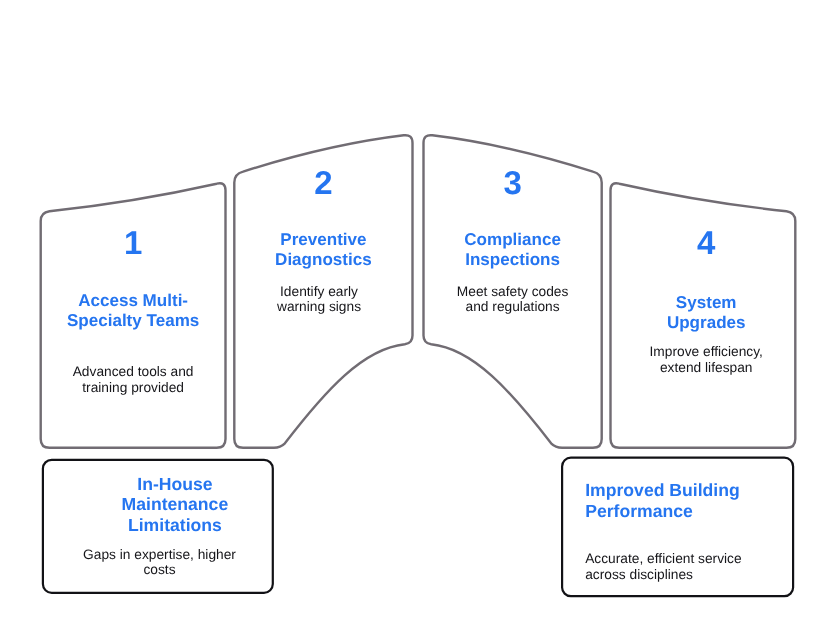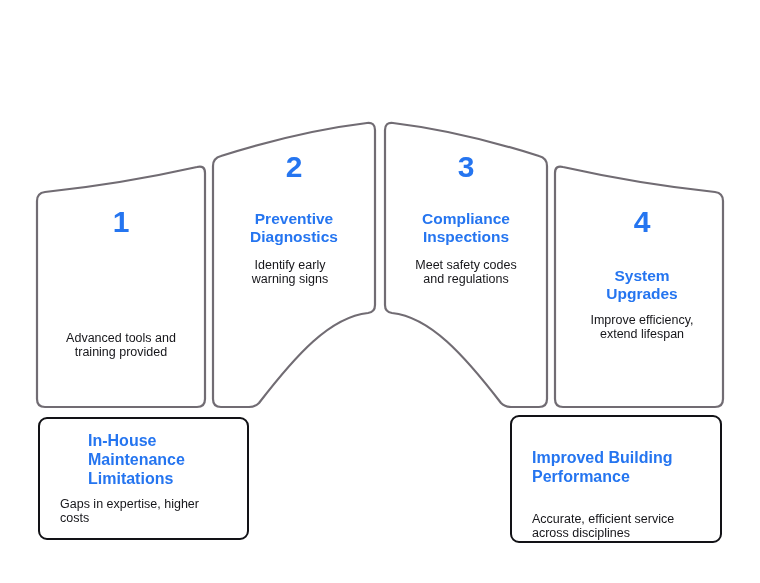--- a/index.html
+++ b/index.html
@@ -17,22 +17,22 @@
   .step-number{font-size:30px;line-height:30px;font-weight:bold;color:var(--accent,#2575f0);text-align:center;}
   .step-title{font-size:15.5px;line-height:18px;font-weight:bold;color:var(--accent,#2575f0);text-align:center;}
   .step-desc{font-size:12.5px;line-height:14px;color:var(--text,#16161a);text-align:center;}
   .center-label{
     left:276px;top:417px;width:220px;text-align:center;
     font-size:26px;line-height:27px;font-weight:bold;color:var(--accent,#2575f0);
   }
   .callout{
     box-sizing:border-box;border:2.4px solid var(--box_border,#121216);border-radius:9px;background:transparent;
   }
-  .callout-left{left:38px;top:417px;width:211px;height:123px;padding:12px 17px 0 0;text-align:left;}
-  .callout-right{left:510px;top:415px;width:212px;height:128px;padding:31px 0 0 20px;text-align:left;}
+  .callout-left{left:38px;top:417px;width:211px;height:123px;padding:12px 17px 0 0;text-align:center;}
+  .callout-right{left:510px;top:415px;width:212px;height:128px;padding:20px 0 0 20px;text-align:left;}
   .callout-title{font-size:16px;line-height:19px;font-weight:bold;color:var(--accent,#2575f0);}
   .callout-left .callout-title{margin-left:auto;width:142px;}
   .callout-right .callout-title{width:175px;}
   .callout-desc{font-size:12.5px;line-height:14px;color:var(--text,#16161a);}
   .callout-left .callout-desc{margin-top:9px;margin-left:auto;width:170px;}
   .callout-right .callout-desc{margin-top:26px;width:178px;}
 </style>
 </head>
 <body>
 
@@ -40,20 +40,21 @@
 
   <svg class="outlines" width="760" height="583" viewBox="0 0 760 583">
     <path d="M 37 201 Q 37 193 45 192 Q 121 184 197 167 Q 205 165 205 173 L 205 399 Q 205 407 197 407 L 45 407 Q 37 407 37 399 Z"></path>
     <path d="M 213 166 Q 213 158 221 156 Q 300 131 367 123 Q 375 122 375 130 L 375 305 Q 375 312 368 313 C 330 317 296 355 259 403 Q 255 407 249 407 L 221 407 Q 213 407 213 399 Z"></path>
     <path d="M 385 130 Q 385 122 393 123 Q 460 131 539 156 Q 547 158 547 166 L 547 399 Q 547 407 539 407 L 511 407 Q 505 407 501 403 C 464 355 430 317 392 313 Q 385 312 385 305 Z"></path>
     <path d="M 555 173 Q 555 165 563 167 Q 639 184 715 192 Q 723 193 723 201 L 723 399 Q 723 407 715 407 L 563 407 Q 555 407 555 399 Z"></path>
   </svg>
 
 
   <div class="abs step-number" style="left:41px;top:207px;width:160px;">1</div>
+  <div class="abs step-title" style="left:59px;top:265px;width:124px;">Access Multi-Specialty Teams</div>
   <div class="abs step-desc" style="left:58px;top:331px;width:126px;">Advanced tools and training provided</div>
 
   <div class="abs step-number" style="left:214px;top:152px;width:160px;">2</div>
   <div class="abs step-title" style="left:232px;top:210px;width:124px;">Preventive Diagnostics</div>
   <div class="abs step-desc" style="left:240px;top:258px;width:100px;">Identify early warning signs</div>
 
   <div class="abs step-number" style="left:386px;top:152px;width:160px;">3</div>
   <div class="abs step-title" style="left:404px;top:210px;width:124px;">Compliance Inspections</div>
   <div class="abs step-desc" style="left:407px;top:258px;width:118px;">Meet safety codes and regulations</div>
 

